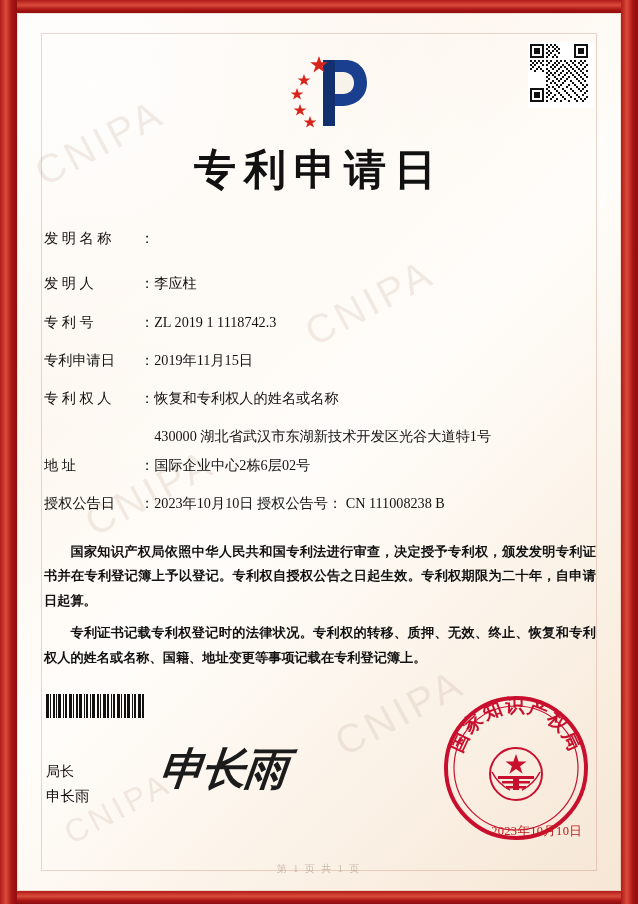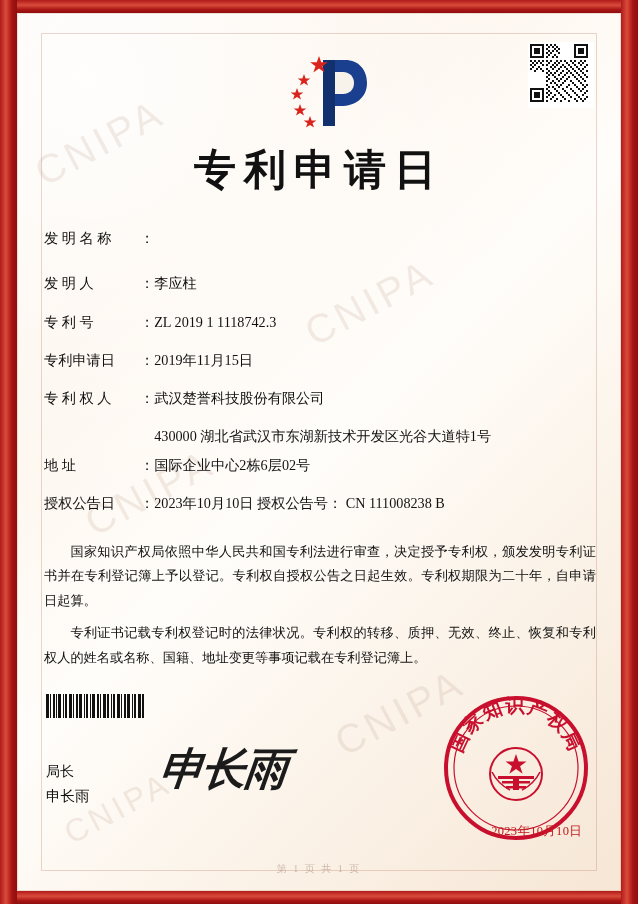--- a/index.html
+++ b/index.html
@@ -161,20 +161,21 @@
     right: 42px;
     top: 540px;
     font-size: 13.2px;
     line-height: 1.85;
     color: #111;
     text-align: justify;
   }
   .paragraphs p {
     margin: 0 0 8px 0;
     text-indent: 2em;
+    font-weight: bold;
   }
 
   
   .barcode {
     position: absolute;
     left: 46px;
     top: 694px;
     width: 148px;
     height: 24px;
   }
@@ -505,21 +506,21 @@
 
       <div class="row">
         <div class="lbl">专利申请日</div>
         <div class="colon">：</div>
         <div class="val">2019年11月15日</div>
       </div>
 
       <div class="row">
         <div class="lbl">专 利 权 人</div>
         <div class="colon">：</div>
-        <div class="val">武汉楚誉科技股份有限公司</div>
+        <div class="val">恢复和专利权人的姓名或名称</div>
       </div>
 
       <div class="row">
         <div class="lbl">地 址</div>
         <div class="colon">：</div>
         <div class="val">
           <span>430000 湖北省武汉市东湖新技术开发区光谷大道特1号</span>
           <span class="line2">国际企业中心2栋6层02号</span>
         </div>
       </div>

